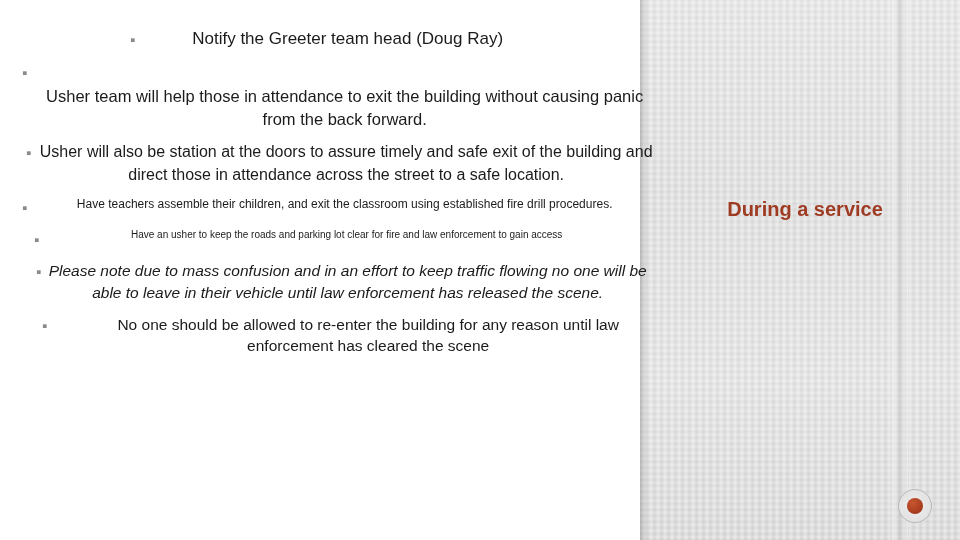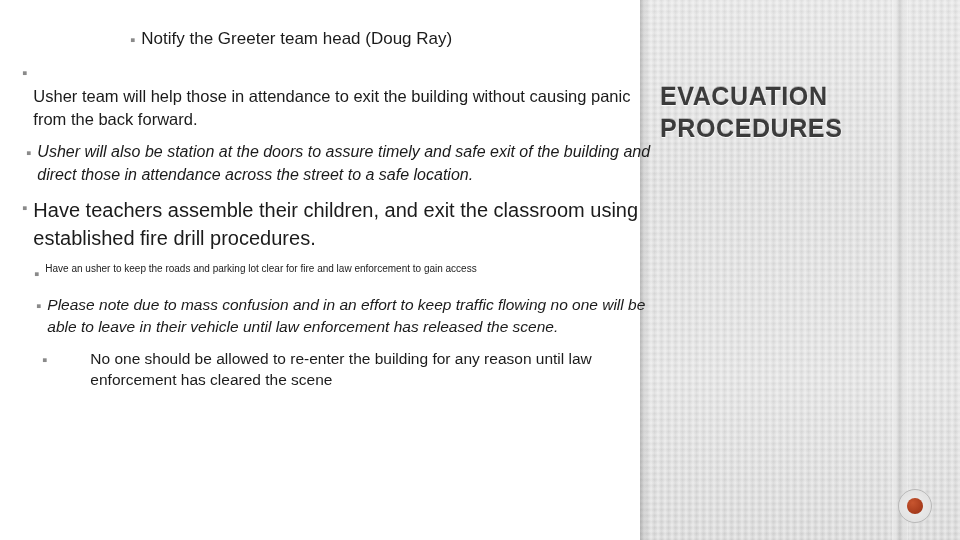--- a/index.html
+++ b/index.html
@@ -116,52 +116,53 @@
   }
   .bullet .marker {
     flex: 0 0 auto;
     font-size: 15px;
     line-height: 1.35;
     color: #8a8a8a;
     padding-top: 2px;
   }
   .bullet .text {
     flex: 1 1 auto;
+    text-align: center;
     padding: 0 6px;
   }
 
   .b0 { margin-left: 118px; width: 430px; }
   .b0 .text { font-size: 17px; line-height: 1.35; }
 
   .b1 { margin-left: 10px; width: 640px; }
   .b1 .text { font-size: 16.5px; line-height: 1.4; margin-top: 24px; }
 
   .b2 { margin-left: 14px; width: 635px; }
-  .b2 .text { font-size: 16px; line-height: 1.4; font-style: italic; }
+  .b2 .text { font-size: 16px; line-height: 1.4; }
 
   .b3 { margin-left: 10px; width: 640px; }
-  .b3 .text { font-size: 20px; line-height: 1.4; }
+  .b3 .text { font-size: 12px; line-height: 1.4; }
 
   .b4 { margin-left: 22px; width: 620px; }
   .b4 .text { font-size: 10px; line-height: 1.4; }
 
   .b5 { margin-left: 24px; width: 618px; }
   .b5 .text { font-size: 15.5px; line-height: 1.4; font-style: italic; }
 
   .b6 { margin-left: 30px; width: 610px; }
   .b6 .text { font-size: 15.5px; line-height: 1.4; margin-left: 37px; }
 </style>
 </head>
 <body>
 
 <div class="slide">
 
   <div class="right-panel"></div>
 
-  <div class="panel-title">EVACUATION PROCEDURES</div>
+  <div class="panel-subtitle">During a service</div>
 
   <div class="corner-dot">
       <i></i>
     </div>
 
   <div class="body">
 
     <div class="bullet b0">
       <span class="marker">▪</span>
       <span class="text">Notify the Greeter team head (Doug Ray)</span>

